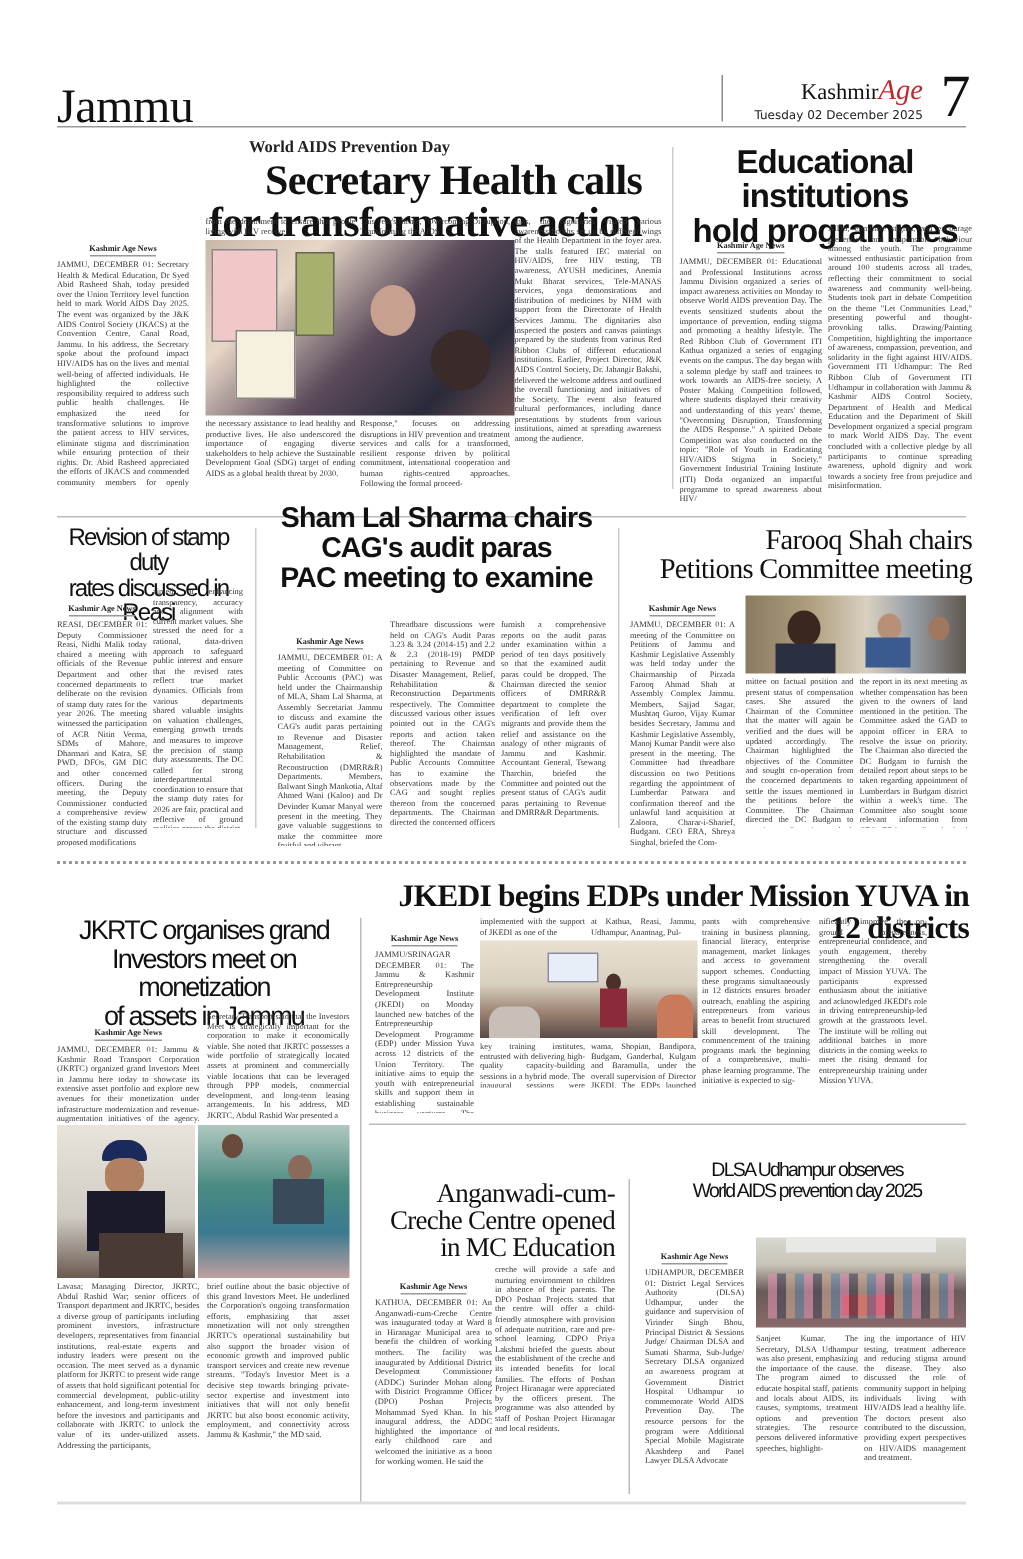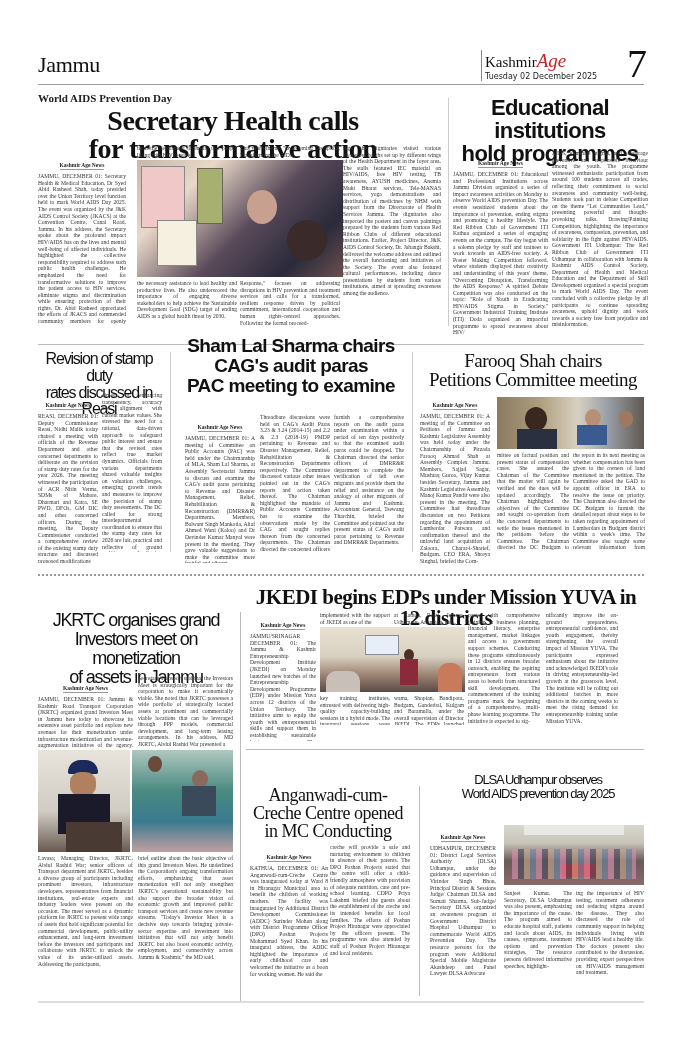--- a/index.html
+++ b/index.html
@@ -1,39 +1,39 @@
 <!DOCTYPE html>
 <html><head>
 <meta charset="utf-8">
 <style>
   * { box-sizing: border-box; margin: 0; padding: 0; }
   html, body { width: 682px; height: 1039px; background: #fff; overflow: hidden; }
   body { font-family: "DejaVu Serif", serif; color: #222; position: relative; }
   .abs { position: absolute; }
-  .section-title { font-family: "Liberation Serif", serif; font-size: 22px; color: #111; letter-spacing: -0.3px; }
+  .section-title { font-family: "Liberation Serif", serif; font-size: 32px; color: #111; letter-spacing: -0.3px; }
   .masthead-brand { font-family: "Liberation Serif", serif; font-size: 15px; color: #111; }
   .masthead-brand .age { color: #c2272d; font-size: 19px; font-style: italic; }
   .masthead-date { font-family: "DejaVu Sans", sans-serif; font-size: 8px; color: #222; }
   .page-num { font-family: "Liberation Serif", serif; font-size: 40px; color: #111; }
   .rule { position: absolute; background: #bbb; height: 1px; }
   .vrule { position: absolute; background: #ccc; width: 1px; }
   .dotrule { position: absolute; height: 2px; border-top: 2px dotted #999; }
-  .kicker { font-family: "Liberation Serif", serif; font-weight: bold; font-size: 11px; color: #222; }
-  .hl-serif { font-family: "Liberation Serif", serif; font-weight: bold; color: #111; text-align: center; line-height: 1.0; letter-spacing: -0.5px; }
+  .kicker { font-family: "Liberation Serif", serif; font-weight: bold; font-size: 11px; text-align: center; color: #222; }
+  .hl-serif { font-family: "Liberation Serif", serif; font-weight: bold; color: #111; text-align: right; line-height: 1.0; letter-spacing: -0.5px; }
   .hl-sans { font-family: "Liberation Sans", sans-serif; font-weight: bold; color: #111; text-align: center; line-height: 1.05; letter-spacing: -0.6px; }
   .hl-cond { font-family: "Liberation Sans", sans-serif; font-weight: normal; color: #111; text-align: center; line-height: 1.05; letter-spacing: -1.2px; transform-origin: center; }
   .byline { font-family: "Liberation Serif", serif; font-weight: bold; font-size: 5.5px; color: #222; border-bottom: 1px solid #999; display: inline-block; padding-bottom: 1px; margin-bottom: 3px; }
   .body { font-family: "Liberation Serif", serif; font-size: 5.6px; line-height: 6.6px; color: #333; text-align: justify; overflow: hidden; }
   .photo { position: absolute; overflow: hidden; }
 </style>
 </head>
 <body>
 
 <div class="abs section-title" style="left:38px;top:52px;">Jammu</div>
-<div class="abs" style="left:481px;top:50px;border-left:1px solid #888;padding-left:3px;">
+<div class="abs" style="left:481px;top:50px;border-left:1px solid #888;padding-left:21px;text-align:right;">
   <div class="masthead-brand"><span>Kashmir</span><span class="age">Age</span></div>
   <div class="masthead-date">Tuesday 02 December 2025</div>
 </div>
 <div class="abs page-num" style="left:627px;top:40px;">7</div>
 <div class="rule" style="left:38px;top:84px;width:606px;background:#999;"></div>
 
 <div class="abs" style="left:38px;top:92px;width:390px;">
   <div class="kicker">World AIDS Prevention Day</div>
   <div class="hl-serif" style="font-size:28px;margin-top:3px;">
     <div>Secretary Health calls</div>
@@ -160,21 +160,21 @@
 <div class="abs body" style="left:320px;top:695px;width:70px;height:30px;">key training institutes, entrusted with delivering high-quality capacity-building sessions in a hybrid mode. The inaugural sessions were conducted today in the district centres of JKEDI</div>
 <div class="abs body" style="left:394px;top:695px;width:70px;height:30px;">wama, Shopian, Bandipora, Budgam, Ganderbal, Kulgam and Baramulla, under the overall supervision of Director JKEDI. The EDPs launched today will provide the partici-</div>
 <div class="abs body" style="left:468px;top:612px;width:72px;height:132px;">pants with comprehensive training in business planning, financial literacy, enterprise management, market linkages and access to government support schemes. Conducting these programs simultaneously in 12 districts ensures broader outreach, enabling the aspiring entrepreneurs from various areas to benefit from structured skill development. The commencement of the training programs mark the beginning of a comprehensive, multi-phase learning programme. The initiative is expected to sig-</div>
 <div class="abs body" style="left:546px;top:612px;width:72px;height:132px;">nificantly improve the on-ground preparedness, entrepreneurial confidence, and youth engagement, thereby strengthening the overall impact of Mission YUVA. The participants expressed enthusiasm about the initiative and acknowledged JKEDI's role in driving entrepreneurship-led growth at the grassroots level. The institute will be rolling out additional batches in more districts in the coming weeks to meet the rising demand for entrepreneurship training under Mission YUVA.</div>
 
 <div class="rule" style="left:246px;top:749px;width:398px;"></div>
 
 <div class="abs hl-serif" style="left:246px;top:786px;width:164px;font-size:18px;font-weight:normal;">
   <div>Anganwadi-cum-</div>
   <div>Creche Centre opened</div>
-  <div>in MC Conducting</div>
+  <div>in MC Education</div>
 </div>
 <div class="abs" style="left:250px;top:844px;width:78px;">
   <div style="text-align:center"><span class="byline">Kashmir Age News</span></div>
   <div class="body" style="height:125px;">KATHUA, DECEMBER 01: An Anganwadi-cum-Creche Centre was inaugurated today at Ward 8 in Hiranagar Municipal area to benefit the children of working mothers. The facility was inaugurated by Additional District Development Commissioner (ADDC) Surinder Mohan along with District Programme Officer (DPO) Poshan Projects Mohammad Syed Khan. In his inaugural address, the ADDC highlighted the importance of early childhood care and welcomed the initiative as a boon for working women. He said the</div>
 </div>
 <div class="abs body" style="left:330px;top:844px;width:80px;height:150px;">creche will provide a safe and nurturing environment to children in absence of their parents. The DPO Poshan Projects stated that the centre will offer a child-friendly atmosphere with provision of adequate nutrition, care and pre-school learning. CDPO Priya Lakshmi briefed the guests about the establishment of the creche and its intended benefits for local families. The efforts of Poshan Project Hiranagar were appreciated by the officers present. The programme was also attended by staff of Poshan Project Hiranagar and local residents.</div>
 
 <div class="vrule" style="left:419px;top:786px;height:210px;background:#bbb;"></div>
 
 <div class="abs hl-cond" style="left:424px;top:773px;width:228px;font-size:13px;">

